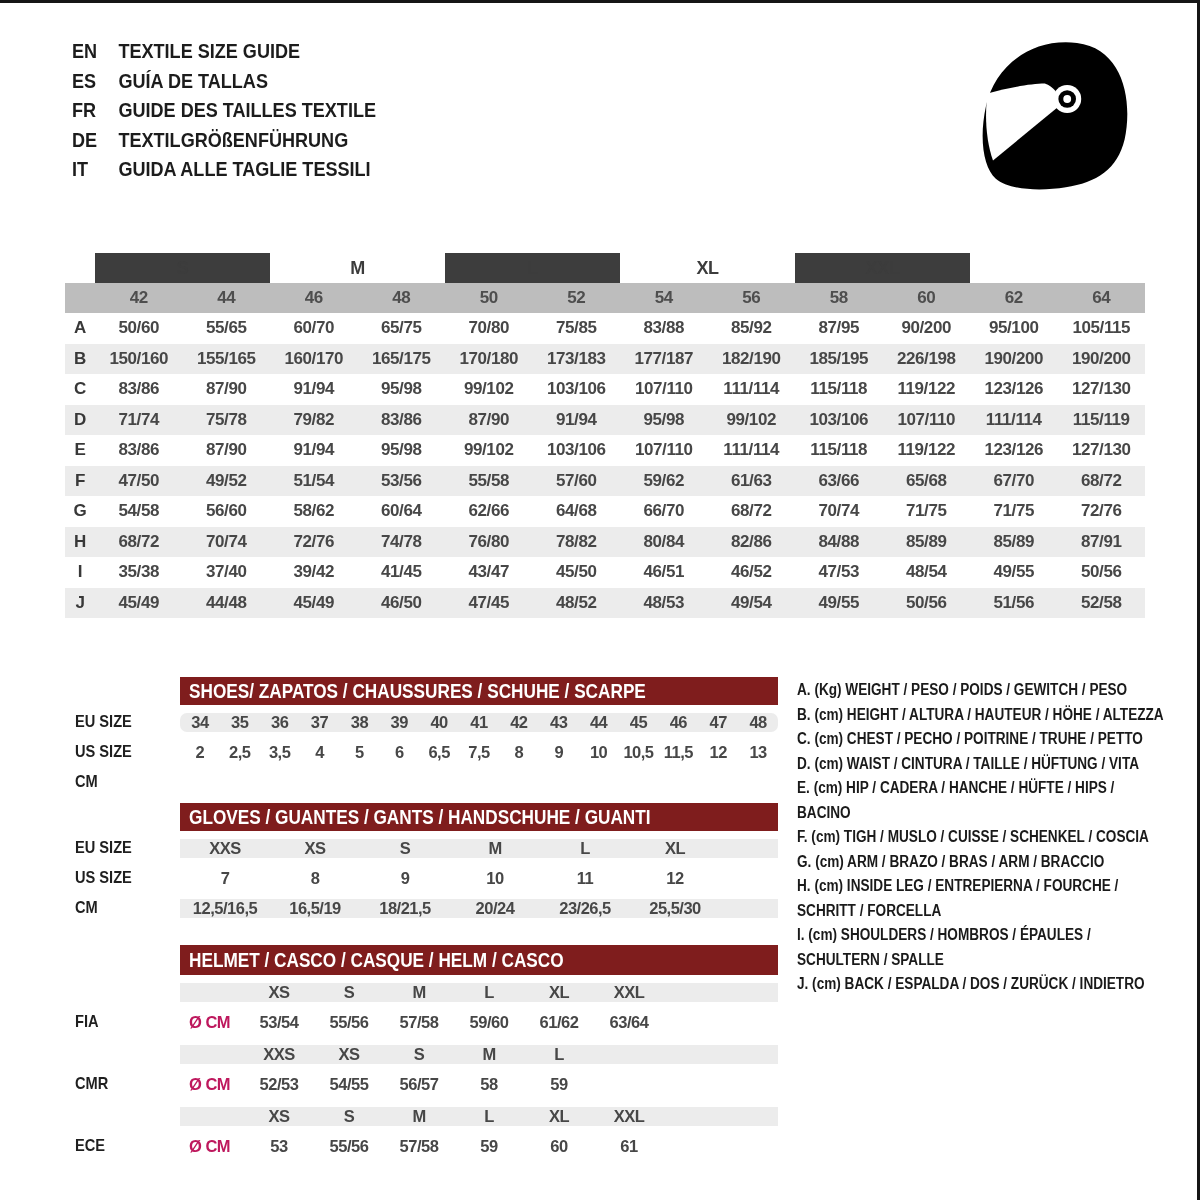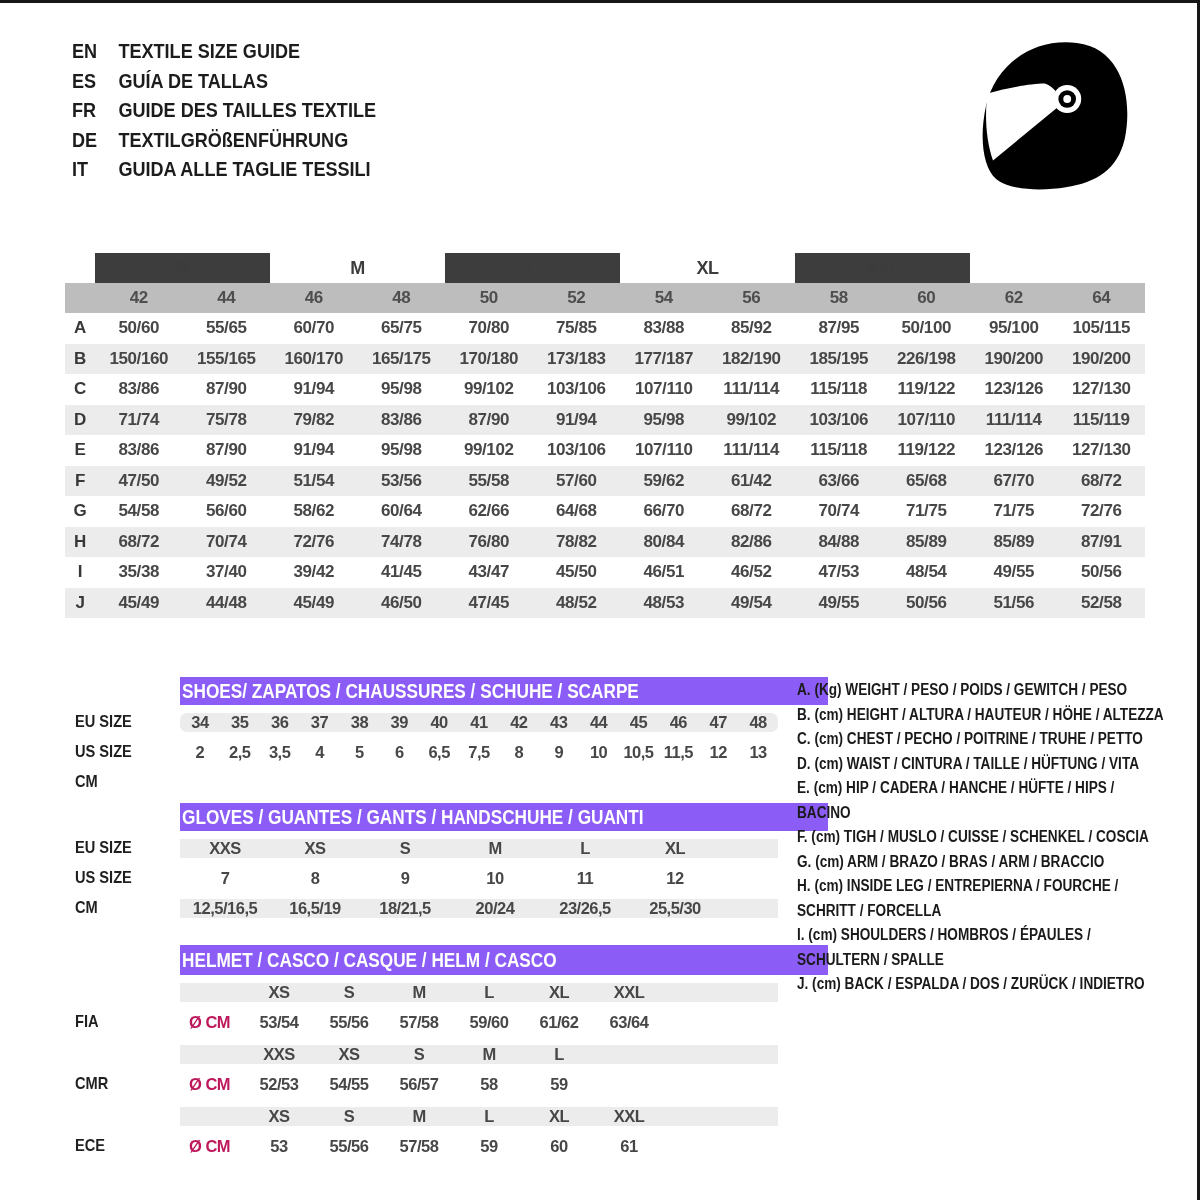--- a/index.html
+++ b/index.html
@@ -33,22 +33,22 @@
   .mt-row.band{background:#bdbdbd;}
   .mt-row.band .mt-cell{color:#4e4e4e;}
   .mt-row.stripe{background:#ececec;}
   .mt-cell.letter{color:#383838;}
 
   
   .section{position:absolute;left:75px;width:710px;}
   #shoes-section{top:677px;}
   #gloves-section{top:803px;}
   #helmet-section{top:945px;}
-  .sec-bar{margin-left:105px;width:648px;height:28px;background:#8b5cf6;color:#fff;
-    display:flex;align-items:center;padding-left:2px;box-sizing:border-box;font-size:20px;margin-bottom:2px;}
+  .sec-bar{margin-left:105px;width:598px;height:28px;background:#7f1d1d;color:#fff;
+    display:flex;align-items:center;padding-left:9px;box-sizing:border-box;font-size:20px;margin-bottom:2px;}
   #helmet-section .sec-bar{height:30px;text-align:center;}
   .sec-row{display:flex;height:30px;align-items:center;}
   .sec-label{width:105px;display:flex;align-items:center;font-size:17px;color:#1f1f1f;}
   .sec-grid{width:598px;display:grid;}
   .sec-grid.shaded{background:#ececec;}
   .sec-cell{display:flex;align-items:center;justify-content:center;font-size:16.5px;letter-spacing:-0.5px;color:#474747;}
   .sec-cell.unit{justify-content:flex-start;padding-left:9px;color:#be185d;}
   .cols15{grid-template-columns:repeat(15,1fr);border-radius:7px;}
   .cols6g{grid-template-columns:repeat(6,90px) 1fr;}
   .colsH{grid-template-columns:64px repeat(6,70px) 1fr;}
@@ -127,21 +127,21 @@
       <div class="mt-cell letter">A</div>
       <div class="mt-cell">50/60</div>
       <div class="mt-cell">55/65</div>
       <div class="mt-cell">60/70</div>
       <div class="mt-cell">65/75</div>
       <div class="mt-cell">70/80</div>
       <div class="mt-cell">75/85</div>
       <div class="mt-cell">83/88</div>
       <div class="mt-cell">85/92</div>
       <div class="mt-cell">87/95</div>
-      <div class="mt-cell">50/100</div>
+      <div class="mt-cell">90/200</div>
       <div class="mt-cell">95/100</div>
       <div class="mt-cell">105/115</div>
     </div>
     <div class="mt-row data stripe">
       <div class="mt-cell letter">B</div>
       <div class="mt-cell">150/160</div>
       <div class="mt-cell">155/165</div>
       <div class="mt-cell">160/170</div>
       <div class="mt-cell">165/175</div>
       <div class="mt-cell">170/180</div>
@@ -200,21 +200,21 @@
     </div>
     <div class="mt-row data stripe">
       <div class="mt-cell letter">F</div>
       <div class="mt-cell">47/50</div>
       <div class="mt-cell">49/52</div>
       <div class="mt-cell">51/54</div>
       <div class="mt-cell">53/56</div>
       <div class="mt-cell">55/58</div>
       <div class="mt-cell">57/60</div>
       <div class="mt-cell">59/62</div>
-      <div class="mt-cell">61/42</div>
+      <div class="mt-cell">61/63</div>
       <div class="mt-cell">63/66</div>
       <div class="mt-cell">65/68</div>
       <div class="mt-cell">67/70</div>
       <div class="mt-cell">68/72</div>
     </div>
     <div class="mt-row data">
       <div class="mt-cell letter">G</div>
       <div class="mt-cell">54/58</div>
       <div class="mt-cell">56/60</div>
       <div class="mt-cell">58/62</div>

